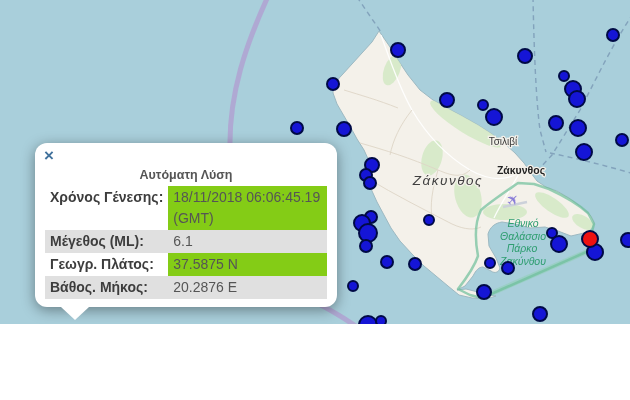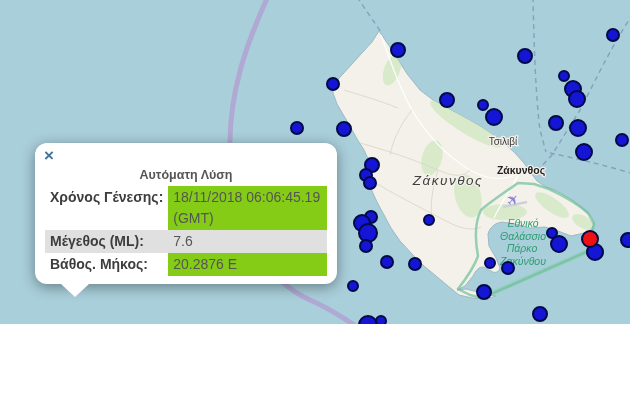--- a/index.html
+++ b/index.html
@@ -188,21 +188,25 @@
     <a class="close" href="#">×</a>
     <h2>Αυτόματη Λύση</h2>
     <table>
       <tbody>
         <tr>
           <td class="lbl">Χρόνος Γένεσης:</td>
           <td class="val">18/11/2018 06:06:45.19 (GMT)</td>
         </tr>
         <tr>
           <td class="lbl">Μέγεθος (ML):</td>
-          <td class="val">7.6</td>
+          <td class="val">6.1</td>
+        </tr>
+        <tr>
+          <td class="lbl">Γεωγρ. Πλάτος:</td>
+          <td class="val">37.5875 N</td>
         </tr>
         <tr>
           <td class="lbl">Βάθος. Μήκος:</td>
           <td class="val">20.2876 E</td>
         </tr>
       </tbody>
     </table>
     <div class="tail"></div>
   </div>
 

